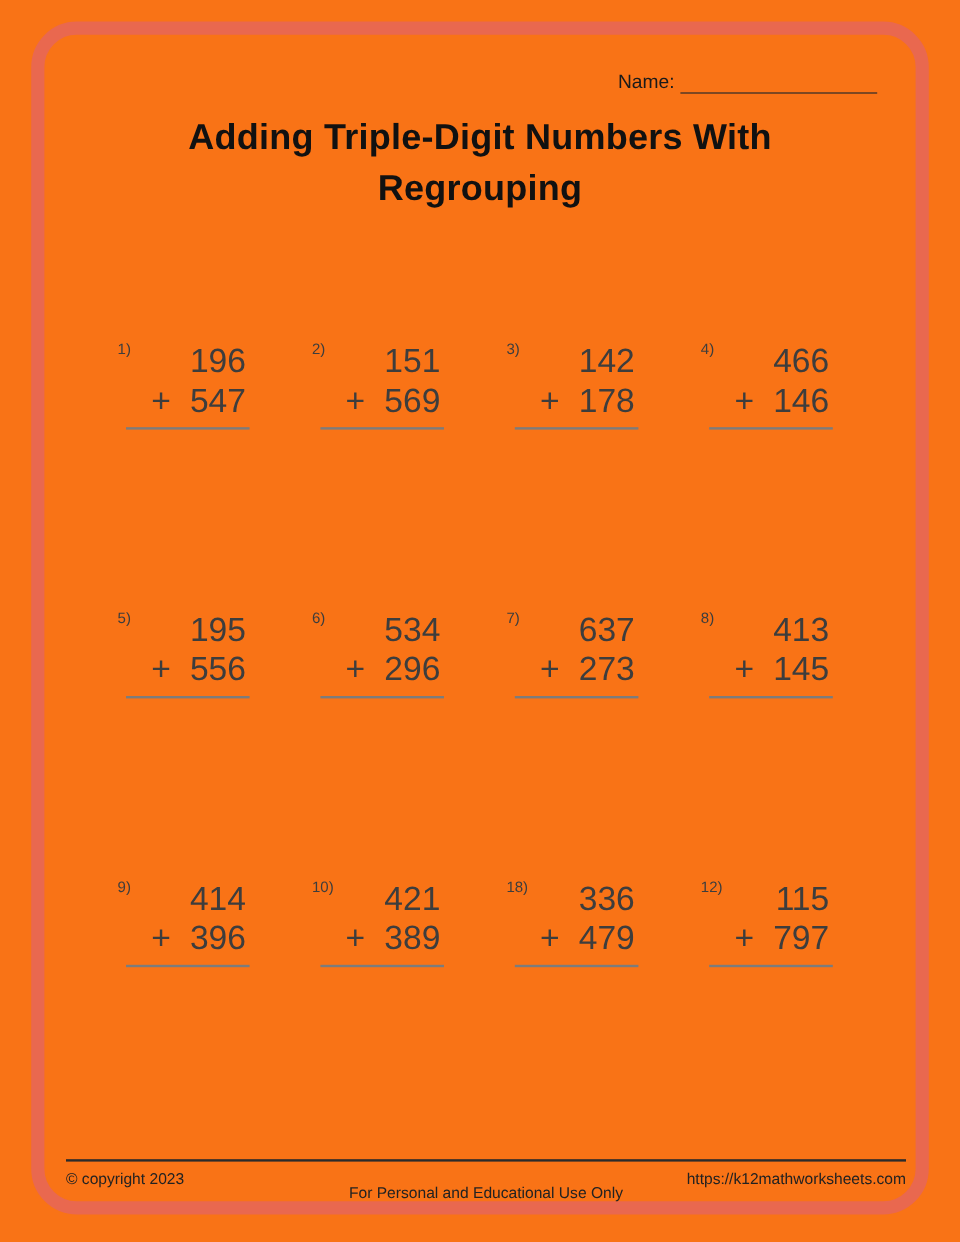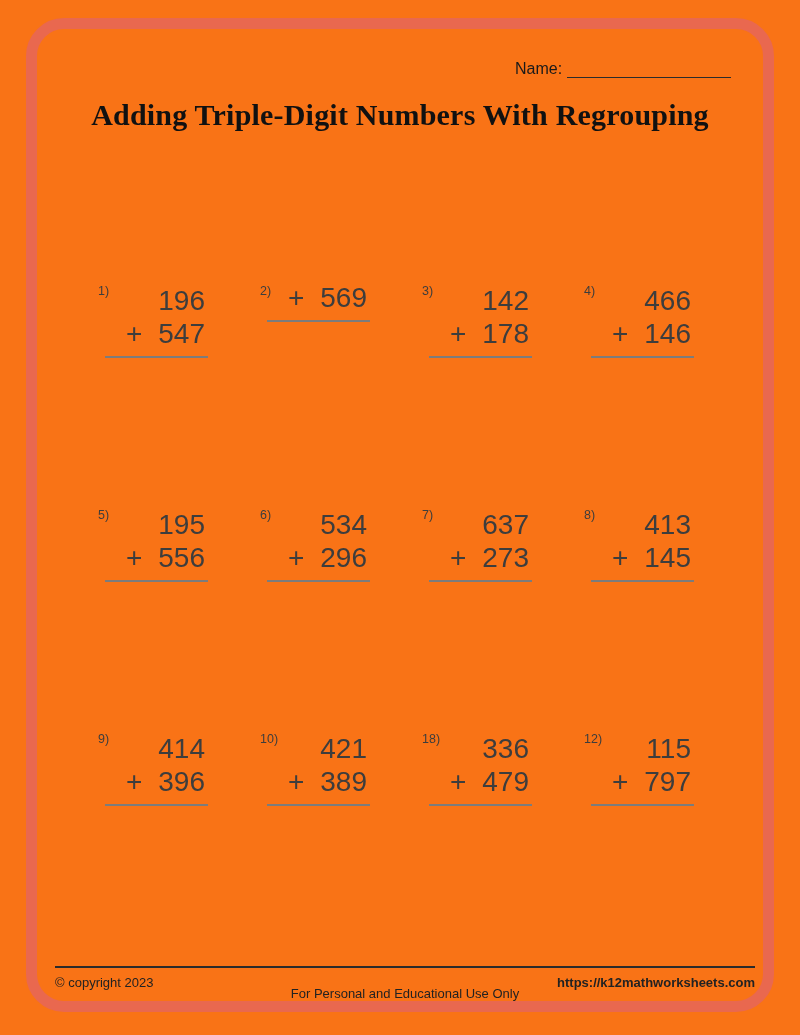--- a/index.html
+++ b/index.html
@@ -42,21 +42,20 @@
     position: absolute;
     top: 93px;
     left: 90px;
     width: 620px;
     text-align: center;
     font-size: 30px;
     font-weight: bold;
     line-height: 43px;
     color: #111111;
     letter-spacing: 0.2px;
-    font-family: Liberation Serif, serif;
   }
   .instruction {
     position: absolute;
     top: 214px;
     left: 100px;
     font-size: 15px;
     color: #222222;
     letter-spacing: 0.2px;
   }
   .problems {
@@ -120,21 +119,20 @@
     position: absolute;
     left: 0;
     right: 0;
     top: 18px;
     text-align: center;
   }
   .footer .f-right {
     position: absolute;
     right: 0;
     top: 7px;
-    font-weight: bold;
   }
 </style>
 </head>
 <body>
 
 <div class="page">
 
   <div class="border-frame"></div>
 
   <div class="name-row">
@@ -153,20 +151,21 @@
           <div class="bottom-row">
             <span class="plus">+</span>
             <span>547</span>
           </div>
           <div class="answer-line"></div>
         </div>
       </div>
       <div class="problem">
         <span class="plabel">2)</span>
         <div class="pbox">
+          <div class="addend-top">151</div>
           <div class="bottom-row">
             <span class="plus">+</span>
             <span>569</span>
           </div>
           <div class="answer-line"></div>
         </div>
       </div>
       <div class="problem">
         <span class="plabel">3)</span>
         <div class="pbox">

